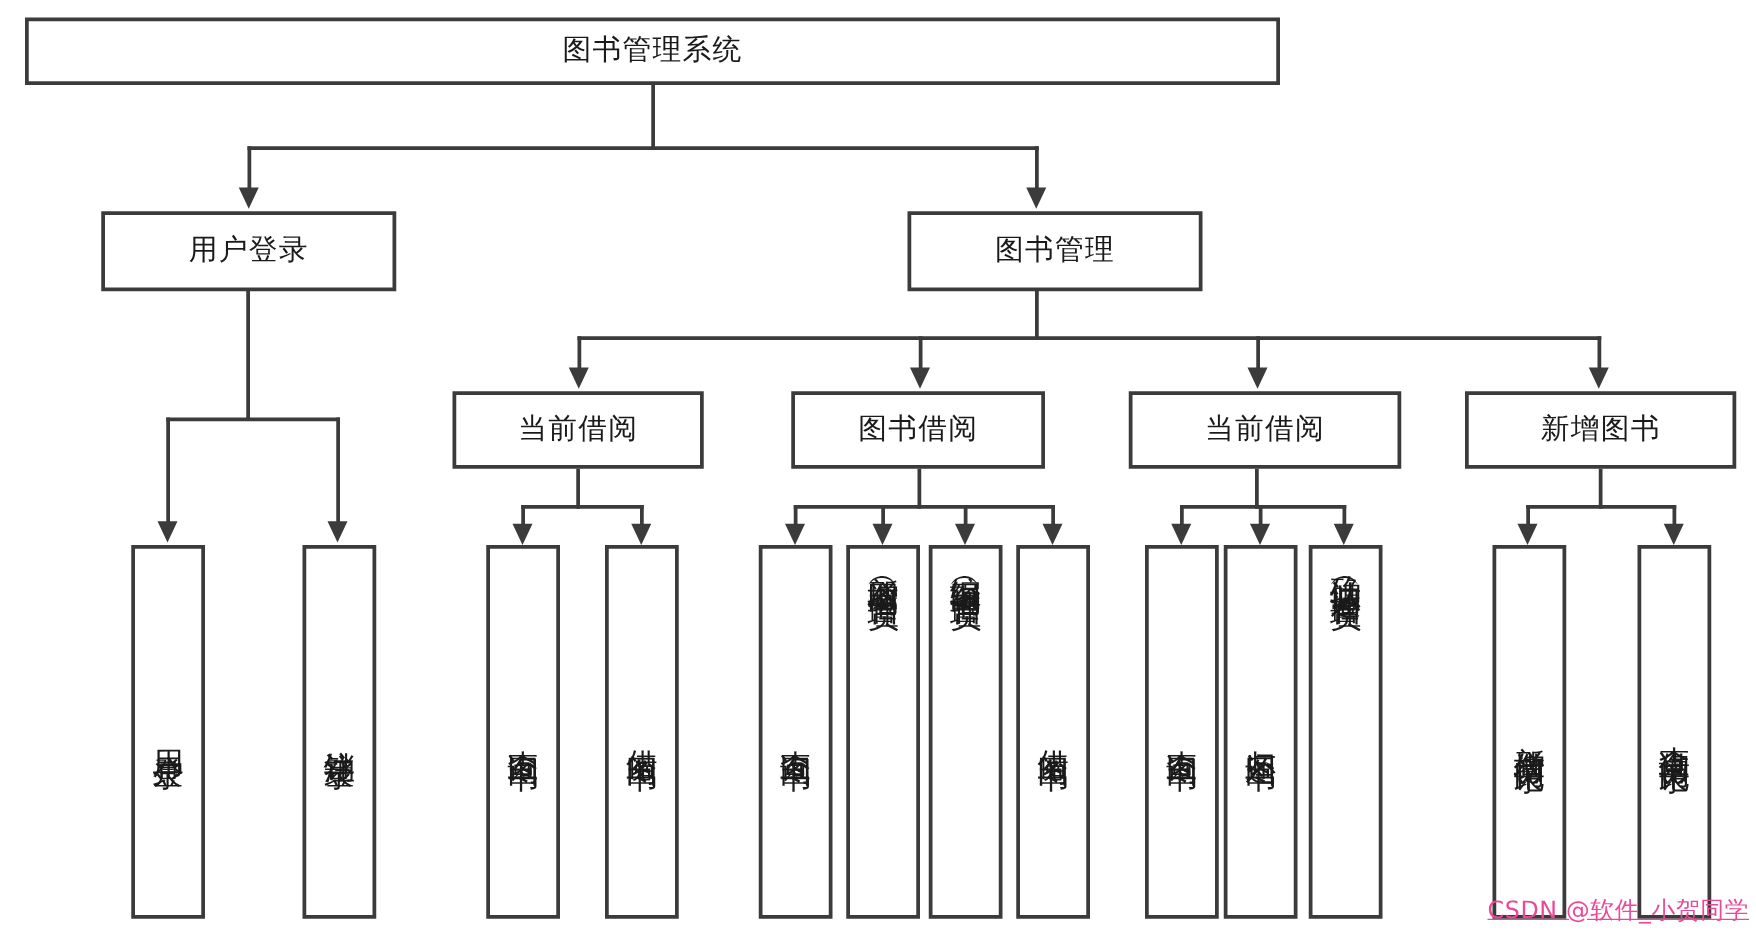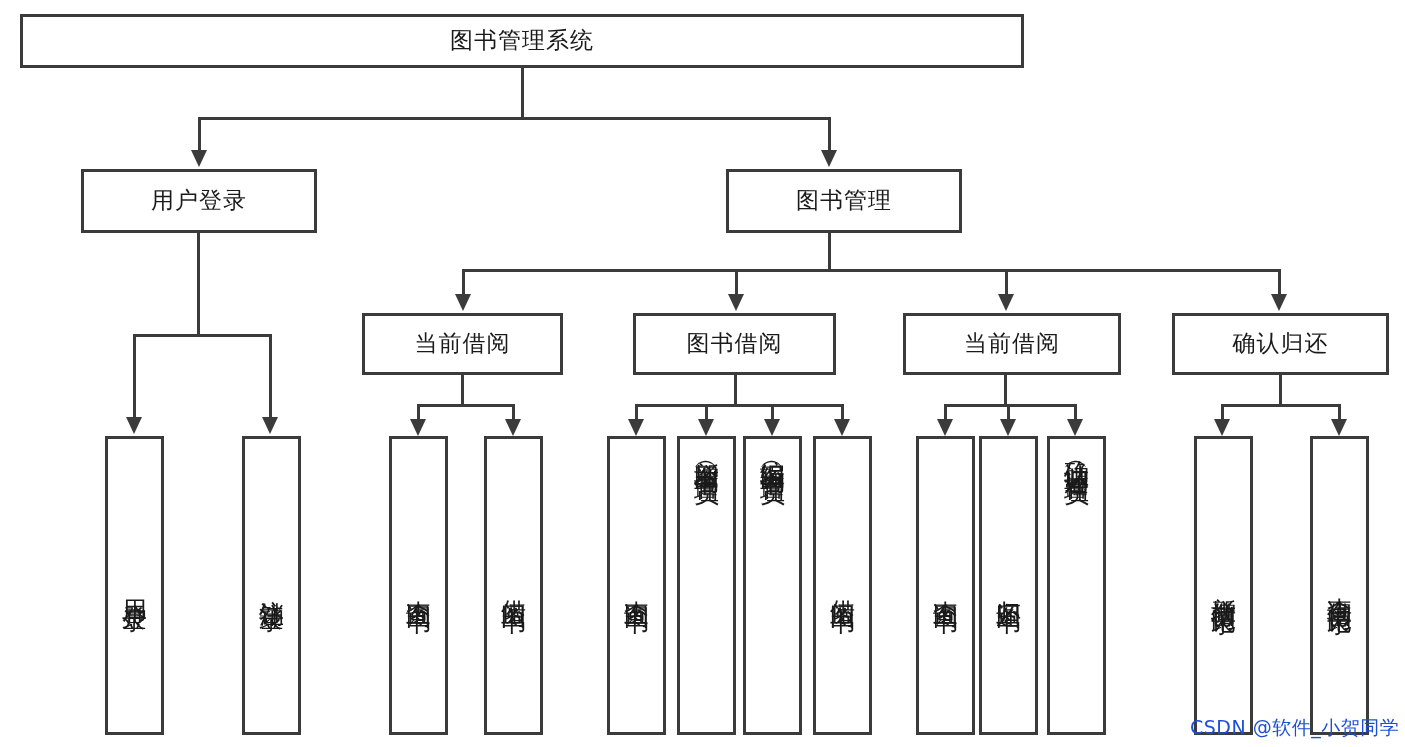--- a/index.html
+++ b/index.html
@@ -65,23 +65,24 @@
     position: absolute;
     width: 0;
     height: 0;
     border-left: 8px solid transparent;
     border-right: 8px solid transparent;
     border-top: 17px solid #3b3b3b;
   }
   .watermark {
     position: absolute;
     font-size: 19px;
-    color: #1d4ed8;
+    color: #ec4899;
     white-space: nowrap;
     letter-spacing: 0.5px;
+    text-decoration: underline;
   }
 </style>
 </head>
 <body>
 
 <div id="canvas">
 
   <div class="node horiz" style="left:20px; top:14px; width:1004px; height:54px;">
     <span class="label">图书管理系统</span>
   </div>
@@ -121,21 +122,21 @@
   <div class="node horiz" style="left:362px; top:313px; width:201px; height:62px;">
     <span class="label">当前借阅</span>
   </div>
   <div class="node horiz" style="left:903px; top:313px; width:218px; height:62px;">
     <span class="label">当前借阅</span>
   </div>
   <div class="node horiz" style="left:633px; top:313px; width:203px; height:62px;">
     <span class="label">图书借阅</span>
   </div>
   <div class="node horiz" style="left:1172px; top:313px; width:217px; height:62px;">
-    <span class="label">确认归还</span>
+    <span class="label">新增图书</span>
   </div>
 
   <div class="conn v" style="left:461px; top:375px; width:3px; height:32px;"></div>
   <div class="conn h" style="left:417px; top:404px; width:98px; height:3px;"></div>
   <div class="conn v" style="left:417px; top:404px; width:3px; height:18px;"></div>
   <div class="arrow" style="left:410px; top:419px;"></div>
   <div class="conn v" style="left:512px; top:404px; width:3px; height:18px;"></div>
   <div class="arrow" style="left:505px; top:419px;"></div>
 
   <div class="conn v" style="left:734px; top:375px; width:3px; height:32px;"></div>

